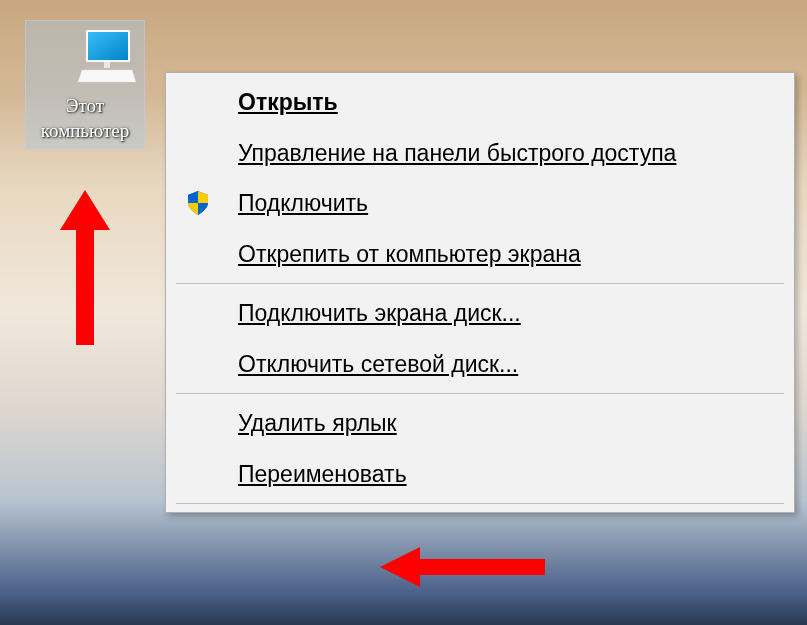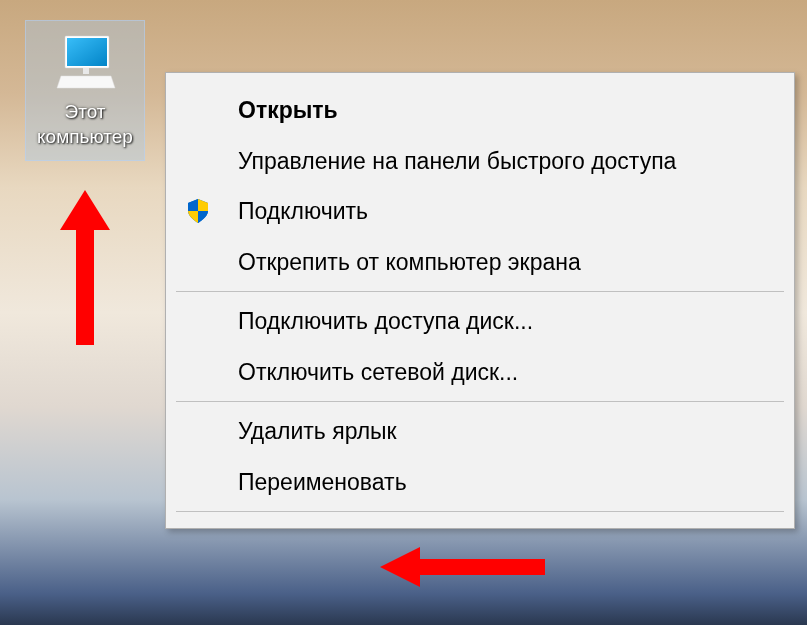--- a/index.html
+++ b/index.html
@@ -25,25 +25,26 @@
     }
     
     
     .desktop-icon {
       position: absolute;
       left: 25px;
       top: 20px;
       width: 120px;
       display: flex;
       flex-direction: column;
-      align-items: center;
+      align-items: flex-end;
       cursor: pointer;
-      padding: 11px;
+      padding: 5px;
       background: rgba(160, 200, 240, 0.35);
       border: 1px solid rgba(180, 210, 250, 0.5);
+      font-family: Liberation Serif, serif;
     }
     .desktop-icon .icon-image {
       width: 65px;
       height: 60px;
       display: flex;
       align-items: center;
       justify-content: center;
       margin-bottom: 8px;
     }
     .desktop-icon .icon-label {
@@ -56,21 +57,22 @@
     
     
     .context-menu {
       position: absolute;
       left: 165px;
       top: 72px;
       width: 630px;
       background: #f2f2f2;
       border: 1px solid #b0b0b0;
       box-shadow: 3px 3px 6px rgba(0,0,0,0.25);
-      padding: 12px 0;
+      padding: 4px 0;
+      text-decoration: underline;
     }
     .menu-item {
       padding: 8px 12px 8px 72px;
       font-size: 23px;
       color: #000;
       cursor: pointer;
       position: relative;
       line-height: 1.5;
     }
     .menu-item.bold {
@@ -150,21 +152,21 @@
     </span>
     <span>Подключить</span>
   </div>
   <div class="menu-item">
     <span>Открепить от компьютер экрана</span>
   </div>
 
   <div class="menu-separator"></div>
 
   <div class="menu-item">
-    <span>Подключить доступа диск...</span>
+    <span>Подключить экрана диск...</span>
   </div>
   <div class="menu-item">
     <span>Отключить сетевой диск...</span>
   </div>
 
   <div class="menu-separator"></div>
 
   <div class="menu-item">
     <span>Удалить ярлык</span>
   </div>

